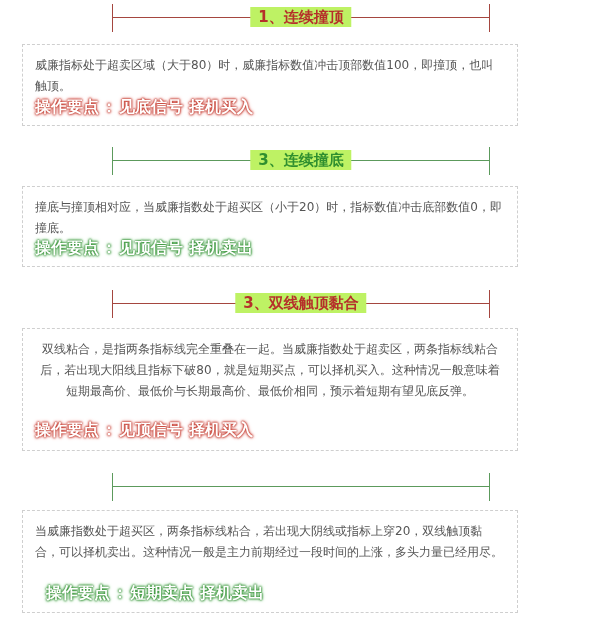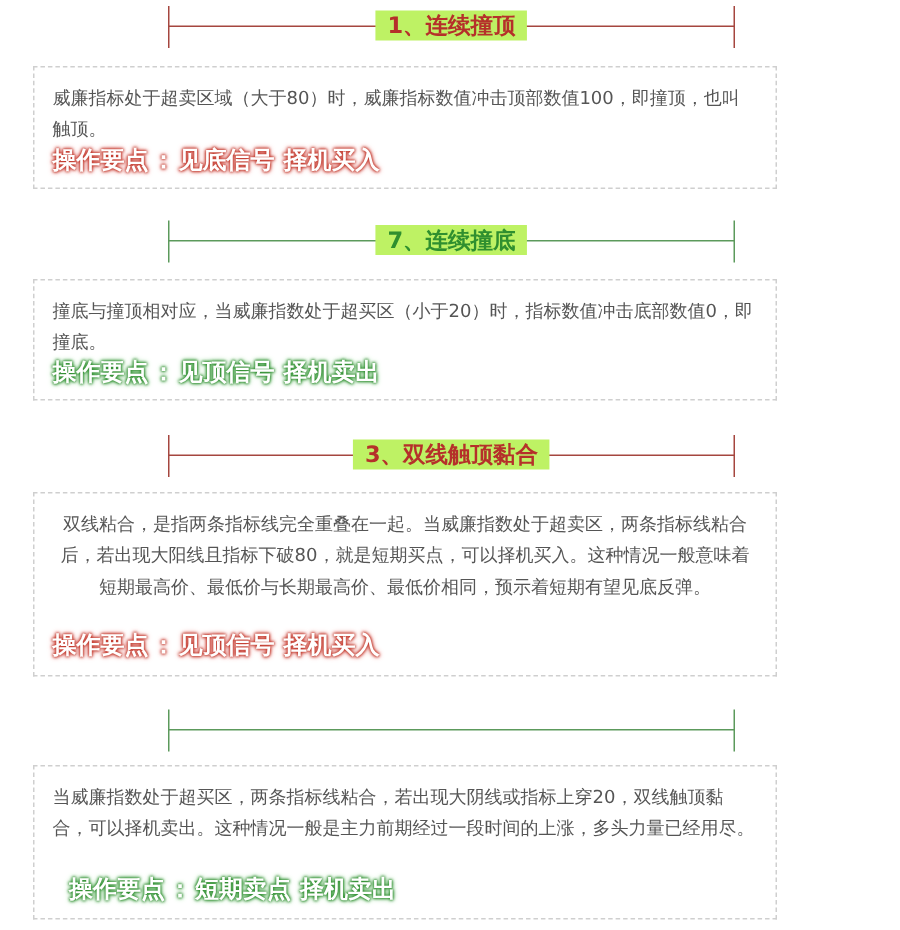--- a/index.html
+++ b/index.html
@@ -99,21 +99,21 @@
   <p class="desc">威廉指标处于超卖区域（大于80）时，威廉指标数值冲击顶部数值100，即撞顶，也叫触顶。</p>
   <div class="tags red" style="top:54px;">
     <span class="t">操作要点</span><span class="t sep">：</span><span class="t">见底信号</span><span class="gap"></span><span class="t">择机买入</span>
   </div>
 </div>
 
 <div class="heading green" style="top:147px;">
   <div class="hline"></div>
   <div class="tick left"></div>
   <div class="tick right"></div>
-  <div class="title">7、连续撞底</div>
+  <div class="title">3、连续撞底</div>
 </div>
 <div class="box" style="top:186px; height:81px;">
   <p class="desc">撞底与撞顶相对应，当威廉指数处于超买区（小于20）时，指标数值冲击底部数值0，即撞底。</p>
   <div class="tags green" style="top:53px;">
     <span class="t">操作要点</span><span class="t sep">：</span><span class="t">见顶信号</span><span class="gap"></span><span class="t">择机卖出</span>
   </div>
 </div>
 
 <div class="heading red" style="top:290px;text-align:right;">
   <div class="hline"></div>

